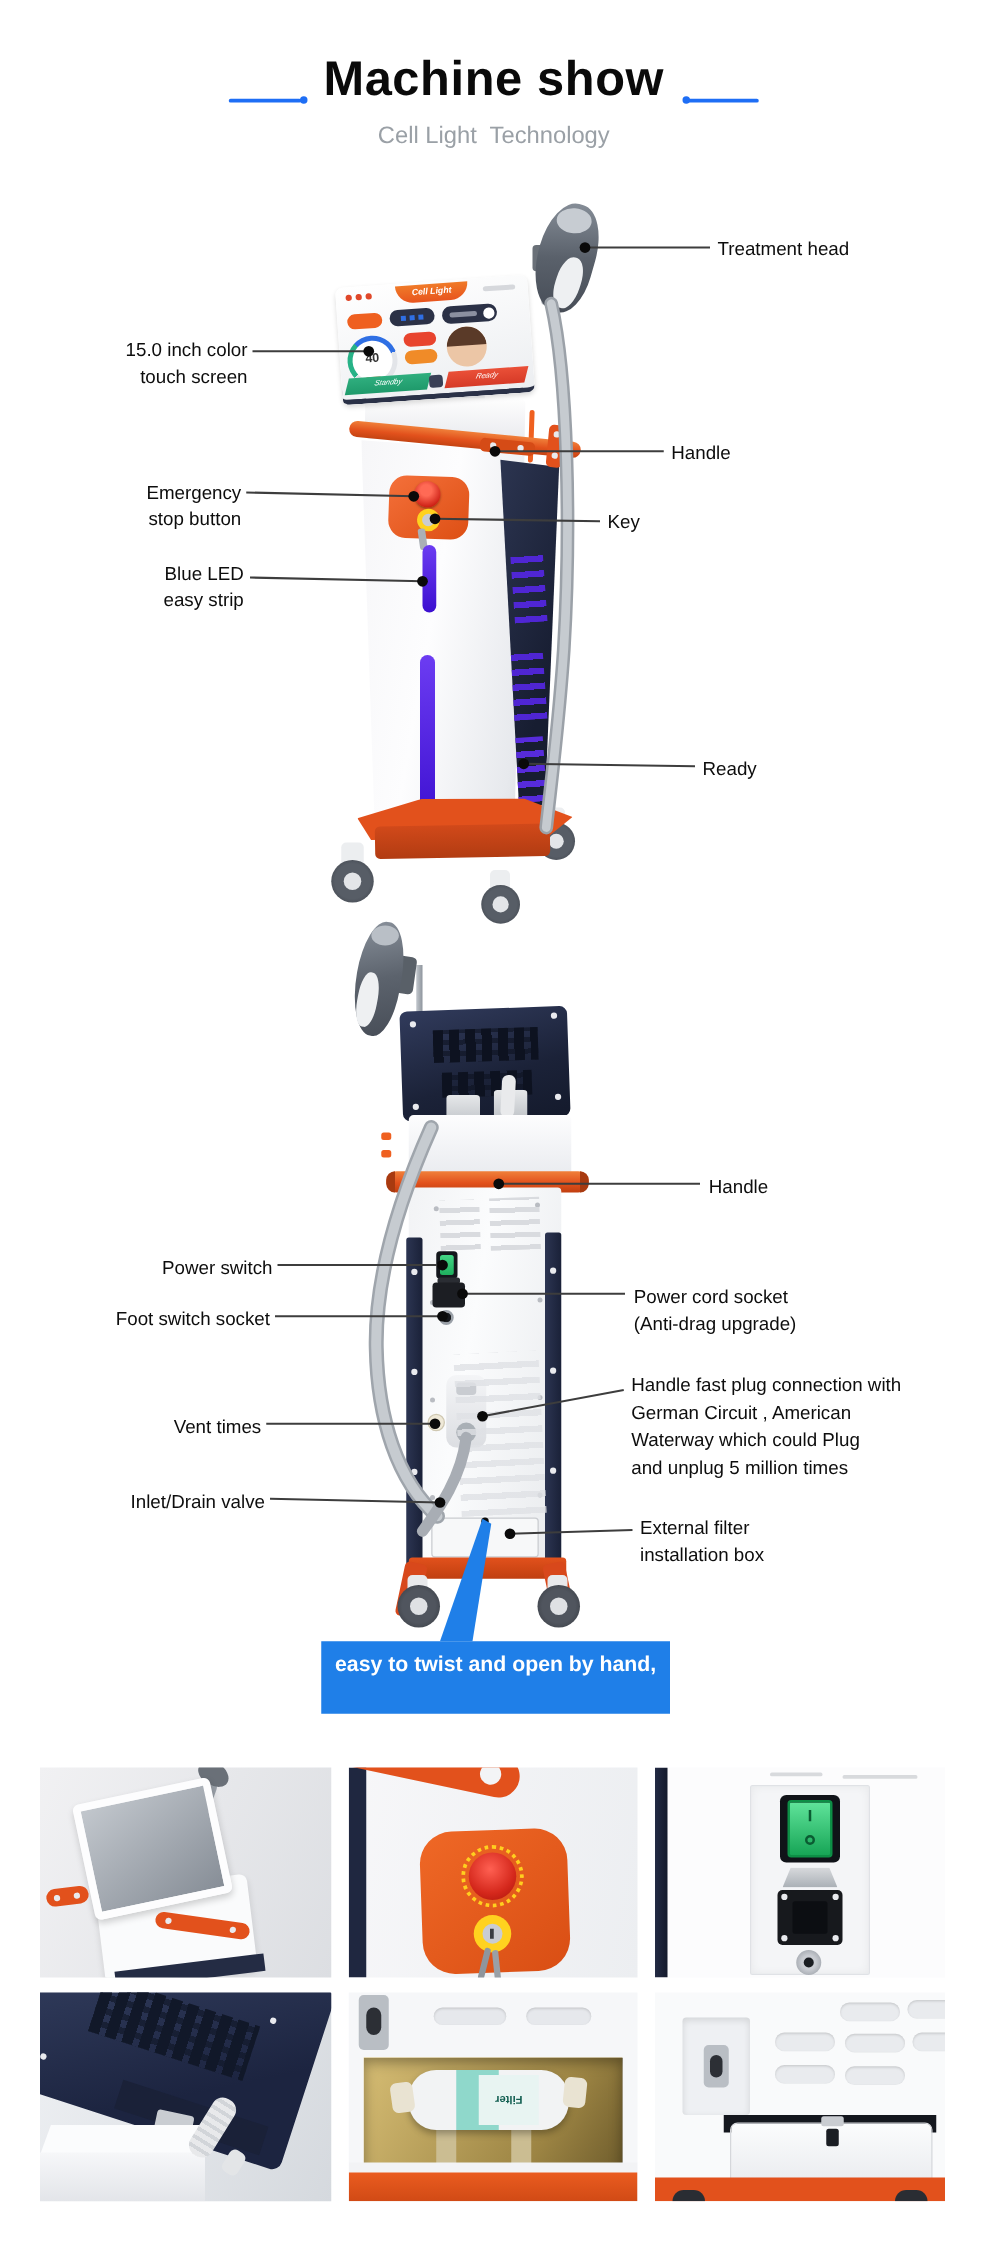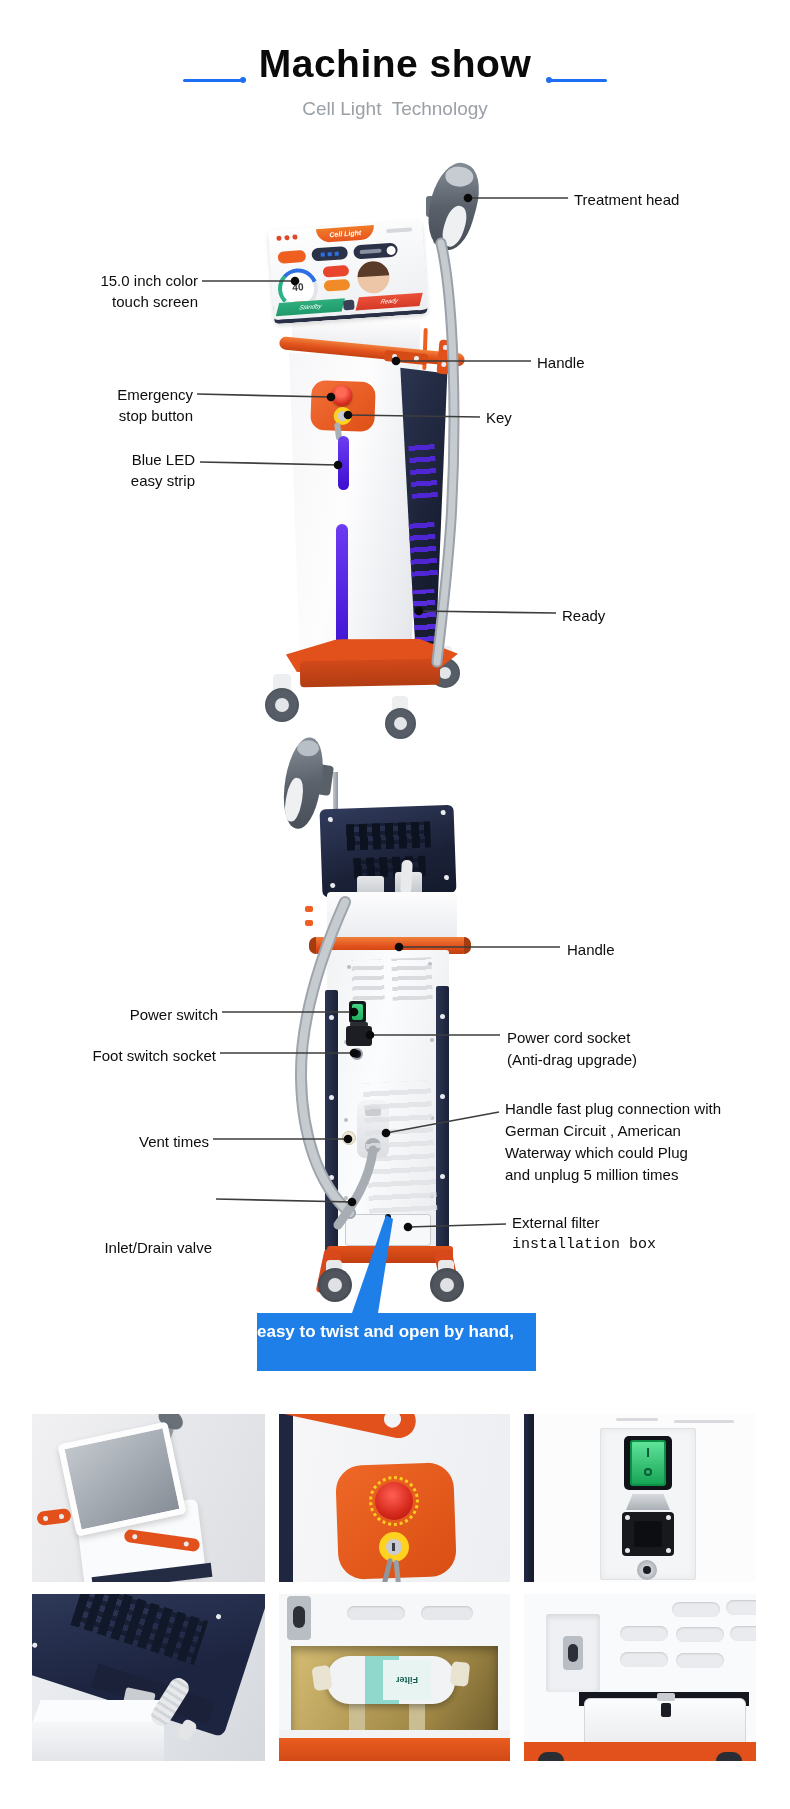--- a/index.html
+++ b/index.html
@@ -11,21 +11,21 @@
          font-size:39px;font-weight:700;color:#0a0a0a;letter-spacing:0.5px;}
   .subtitle{position:absolute;left:0;top:98px;width:790px;text-align:center;
             font-size:19px;color:#9aa0a6;white-space:pre;}
   .decor-line{position:absolute;height:3px;width:58px;background:#1e6ef5;border-radius:2px;top:79px;}
   .decor-dot{position:absolute;width:6px;height:6px;border-radius:50%;background:#1e6ef5;top:77px;}
   
   .lbl{position:absolute;font-size:15px;line-height:21px;color:#0d0d0d;white-space:nowrap;}
   .lblr{text-align:right;}
   
   .callout{position:absolute;left:257px;top:1313px;width:279px;height:58px;background:#1f7fe8;
-           color:#fff;font-size:17px;font-weight:700;line-height:24px;padding-top:7px;
+           color:#fff;font-size:17px;font-weight:700;text-align:center;line-height:24px;padding-top:7px;
            box-sizing:border-box;}
   
   .whitepart{background:linear-gradient(100deg,#f6f6f8,#fdfdfe 45%,#e7e9ed 88%,#dcdee2);}
   .screwdot{position:absolute;width:5px;height:5px;border-radius:50%;background:#e9eaee;}
   .graydot{position:absolute;width:4px;height:4px;border-radius:50%;background:#b9bcc2;}
   .photo{position:absolute;overflow:hidden;background:#ececef;}
   svg{display:block;}
 </style>
 </head>
 <body>
@@ -273,23 +273,23 @@
   <div class="lbl" style="left:567px;top:939px;">Handle</div>
   <div class="lbl lblr" style="right:572px;top:1004px;">Power switch</div>
   <div class="lbl" style="left:507px;top:1027px;">Power cord socket</div>
   <div class="lbl" style="left:507px;top:1049px;">(Anti-drag upgrade)</div>
   <div class="lbl lblr" style="right:574px;top:1045px;padding-left:48px;">Foot switch socket</div>
   <div class="lbl lblr" style="right:581px;top:1131px;">Vent times</div>
   <div class="lbl" style="left:505px;top:1098px;">Handle fast plug connection with</div>
   <div class="lbl" style="left:505px;top:1120px;">German Circuit , American</div>
   <div class="lbl" style="left:505px;top:1142px;">Waterway which could Plug</div>
   <div class="lbl" style="left:505px;top:1164px;">and unplug 5 million times</div>
-  <div class="lbl lblr" style="right:578px;top:1237px;margin-left:25px;">Inlet/Drain valve</div>
+  <div class="lbl lblr" style="right:578px;top:1191px;margin-left:25px;">Inlet/Drain valve</div>
   <div class="lbl" style="left:512px;top:1212px;">External filter</div>
-  <div class="lbl" style="left:512px;top:1234px;font-family:Liberation Mono, monospace;">installation box</div>
+  <div class="lbl" style="left:512px;top:1234px;">installation box</div>
 
   <div class="callout">
     <div>easy to twist and open by hand,</div>
   </div>
 
   <div class="photo" style="left:32px;top:1414px;width:233px;height:168px;background:linear-gradient(115deg,#f1f1f3,#dcdee2);">
     <div class="abs" style="left:48px;top:92px;width:122px;height:76px;background:#fafbfc;border-radius:6px;transform:rotate(-7deg);box-shadow:0 3px 6px rgba(0,0,0,.12);"></div>
     <div class="abs" style="left:60px;top:156px;width:120px;height:14px;background:#242c44;transform:rotate(-7deg);"></div>
     <div class="abs" style="left:120px;top:8px;width:13px;height:62px;background:#9aa0a8;border-radius:6px;transform:rotate(20deg);"></div>
     <div class="abs" style="left:126px;top:-4px;width:26px;height:18px;background:#6a7078;border-radius:40% 60% 50% 50%;transform:rotate(30deg);"></div>

